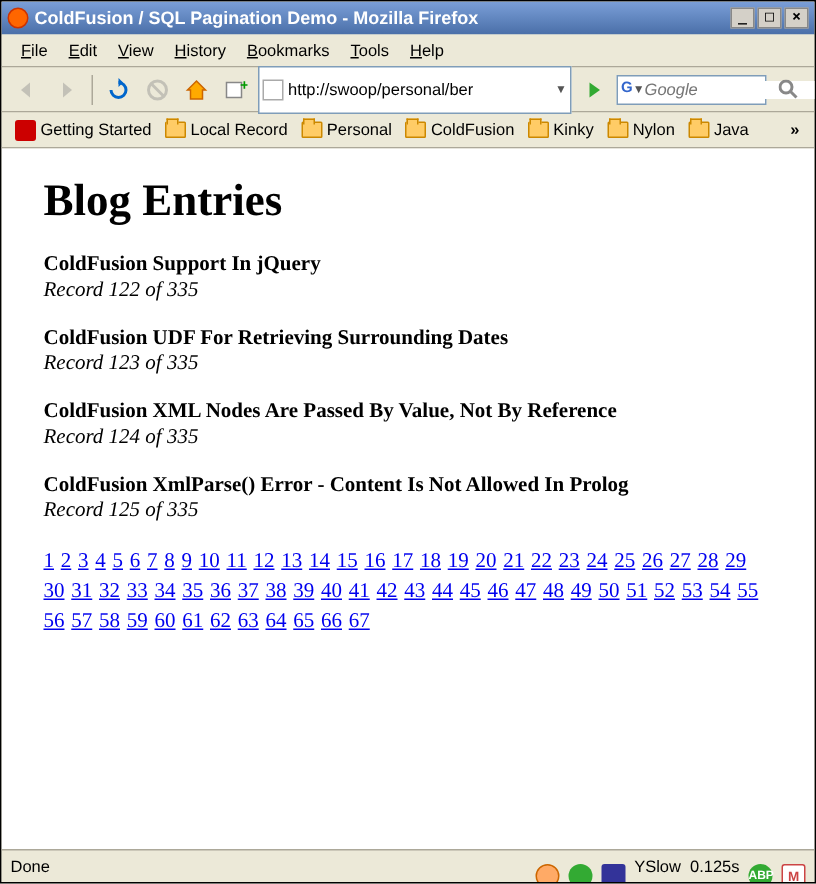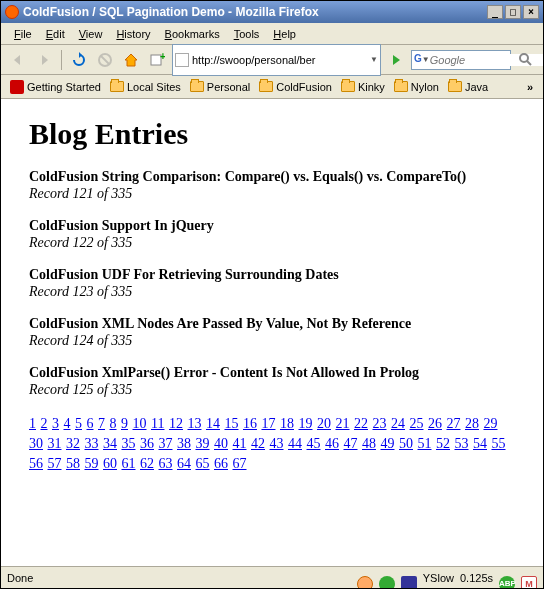--- a/index.html
+++ b/index.html
@@ -118,21 +118,21 @@
     </div>
 </div>
 
 <div class="bookmarks">
   <div class="bm">
       <div class="redic"></div>
       <span>Getting Started</span>
     </div>
   <div class="bm">
       <div class="folder"></div>
-      <span>Local Sites</span>
+      <span>Local Record</span>
     </div>
   <div class="bm">
       <div class="folder"></div>
       <span>Personal</span>
     </div>
   <div class="bm">
       <div class="folder"></div>
       <span>ColdFusion</span>
     </div>
   <div class="bm">
@@ -146,24 +146,20 @@
   <div class="bm">
       <div class="folder"></div>
       <span>Java</span>
     </div>
   <div class="chev">»</div>
 </div>
 
 <div class="content">
   <h1>Blog Entries</h1>
   <div id="entries">
-      <div class="entry">
-        <div class="title">ColdFusion String Comparison: Compare() vs. Equals() vs. CompareTo()</div>
-        <div class="record">Record 121 of 335</div>
-      </div>
       <div class="entry">
         <div class="title">ColdFusion Support In jQuery</div>
         <div class="record">Record 122 of 335</div>
       </div>
       <div class="entry">
         <div class="title">ColdFusion UDF For Retrieving Surrounding Dates</div>
         <div class="record">Record 123 of 335</div>
       </div>
       <div class="entry">
         <div class="title">ColdFusion XML Nodes Are Passed By Value, Not By Reference</div>

